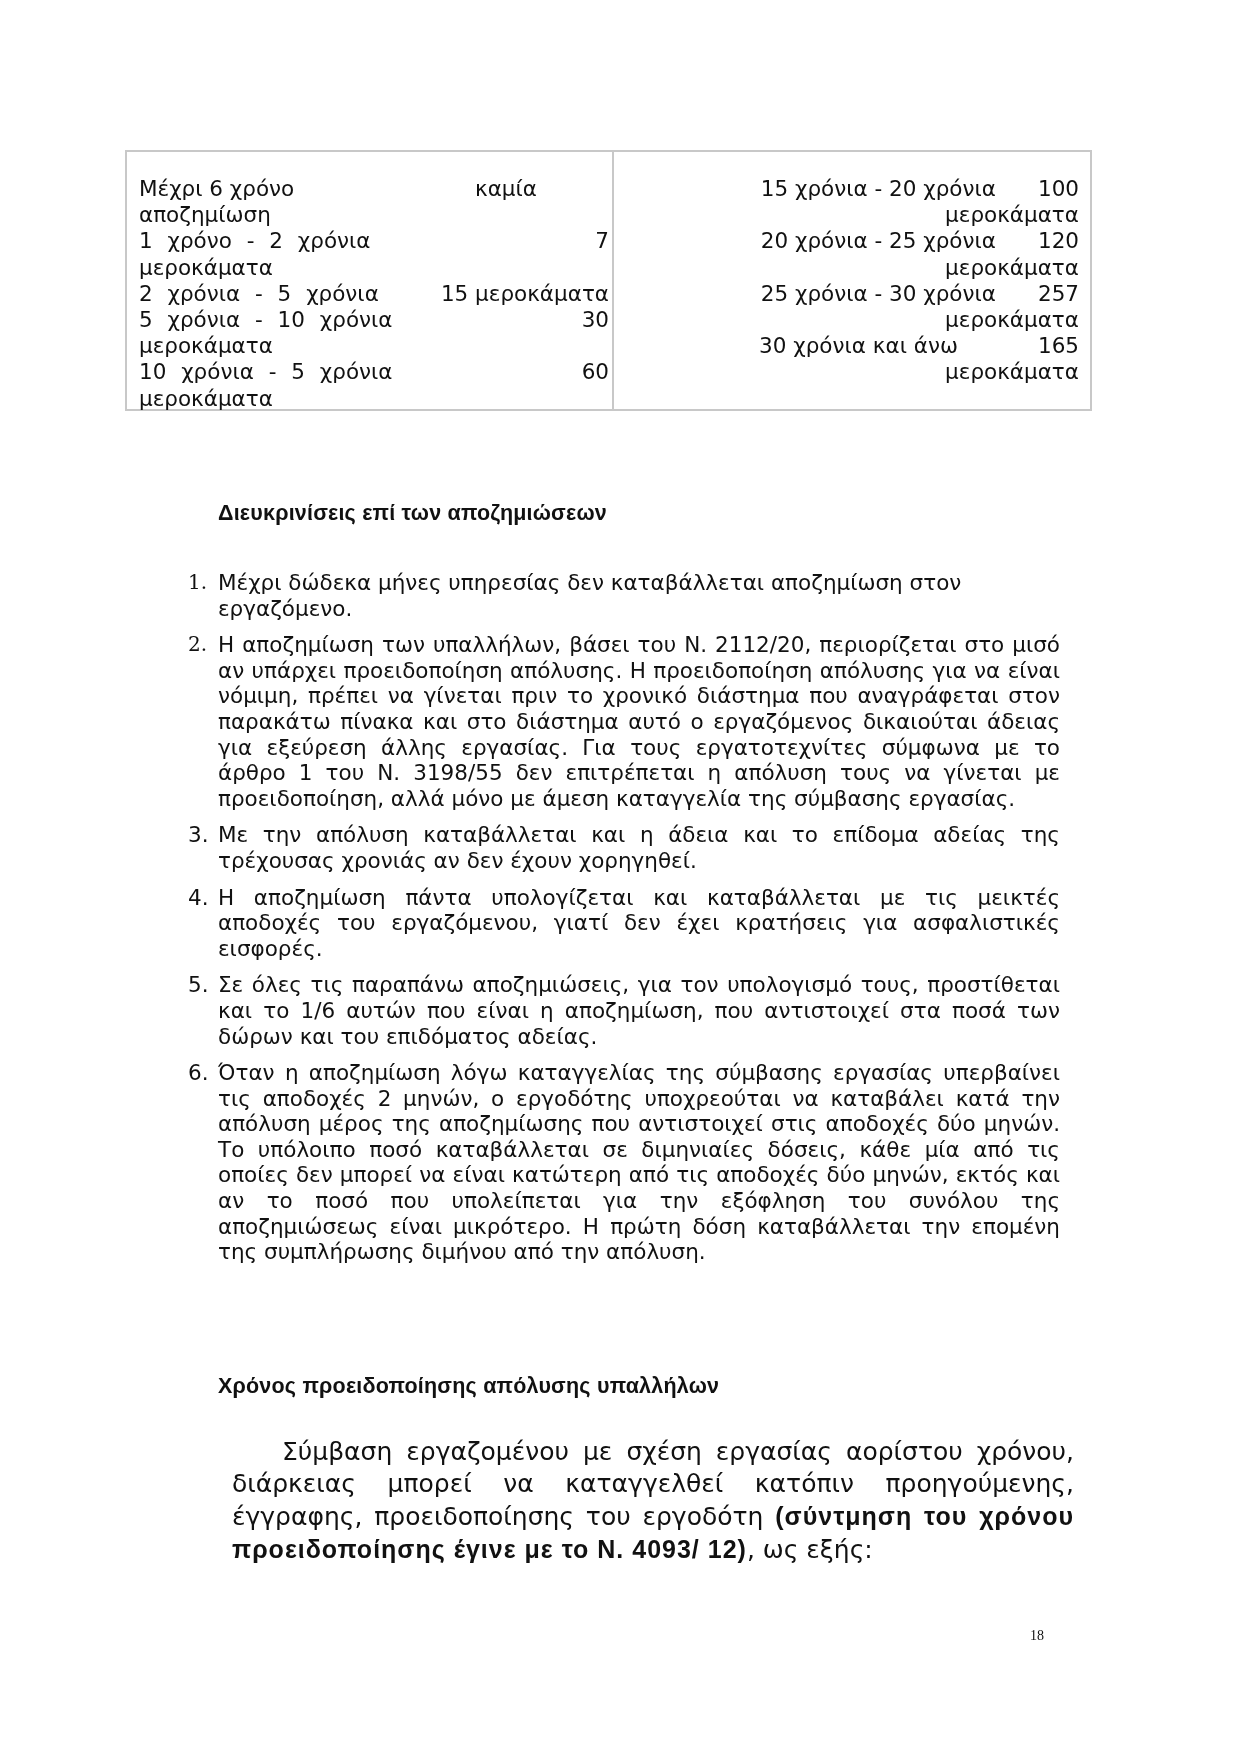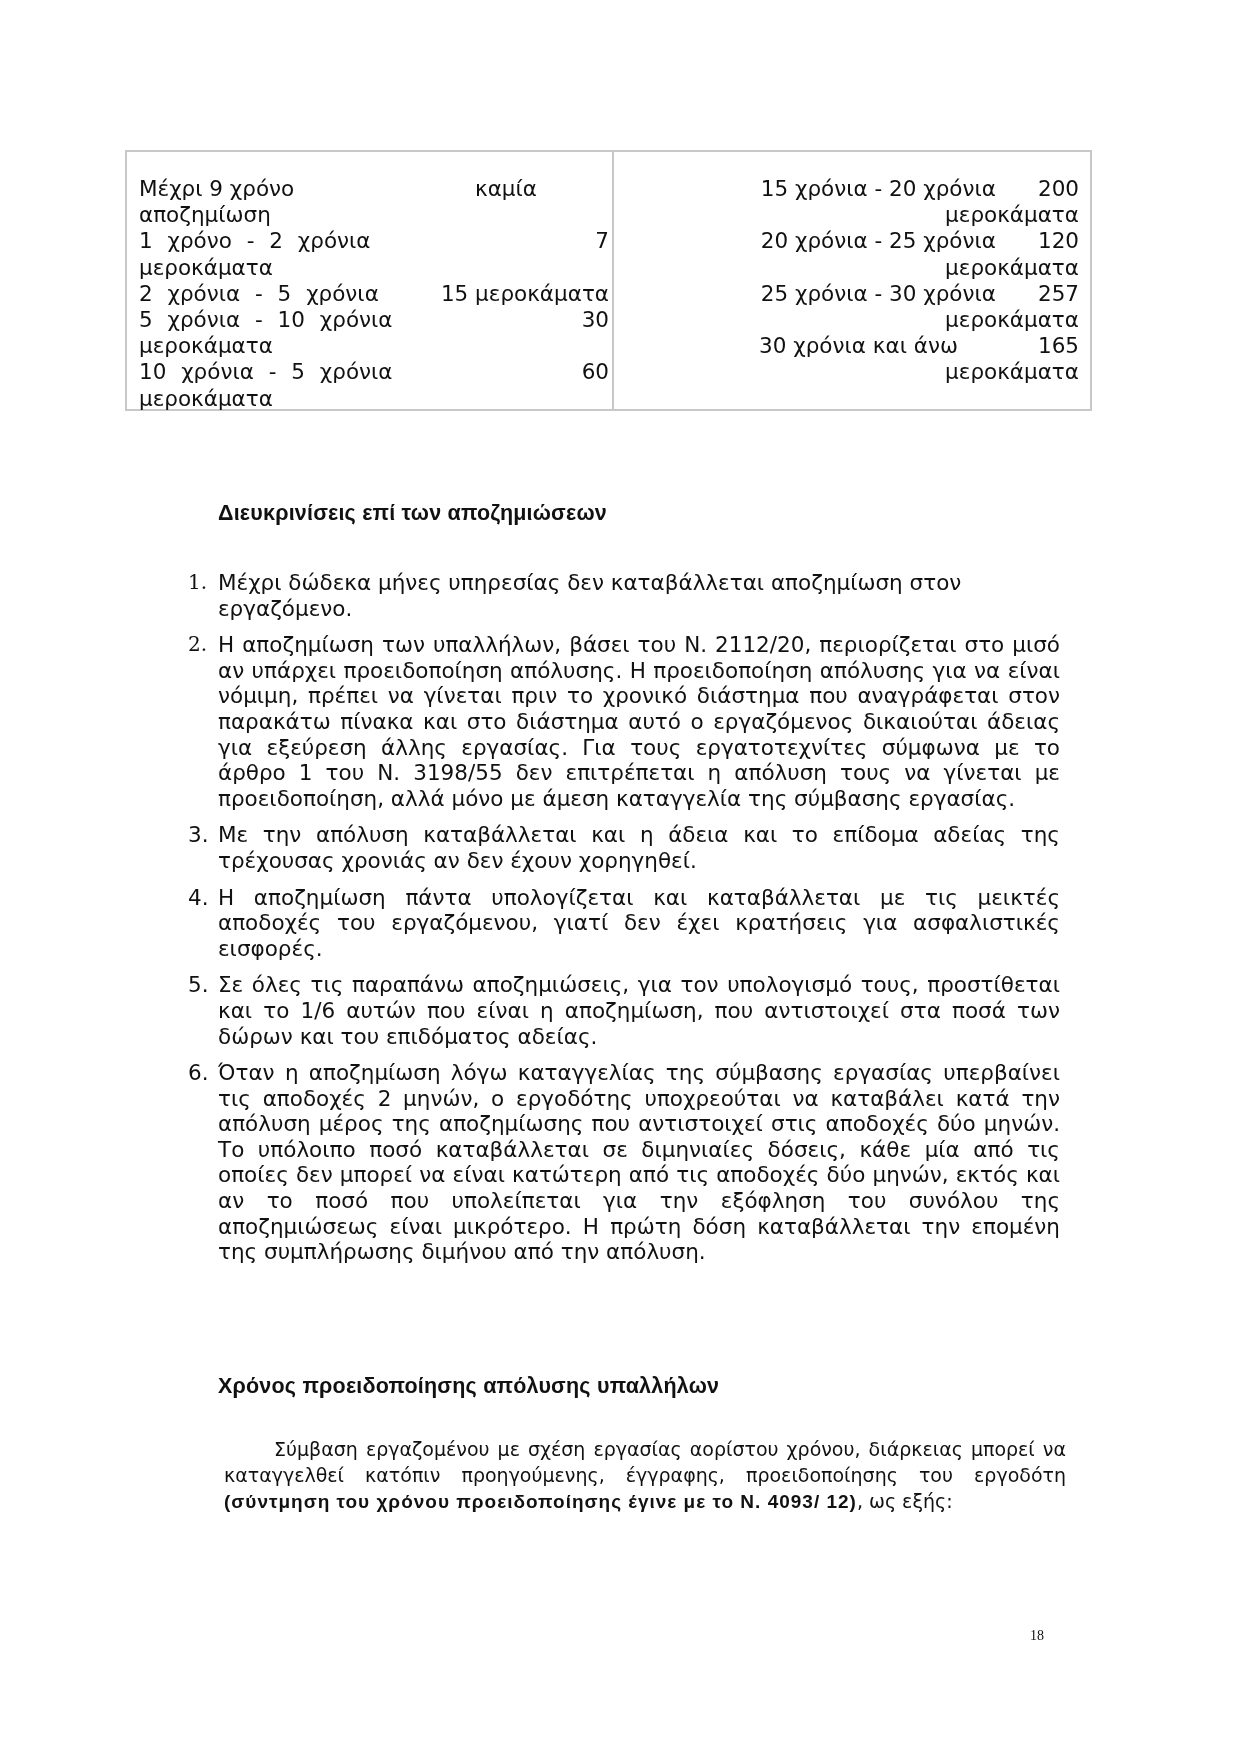--- a/index.html
+++ b/index.html
@@ -26,39 +26,39 @@
   .h2 { top: 1374px; }
 
   
   .list { position: absolute; left: 188px; top: 570px; width: 872px; font-size: 21.5px; line-height: 25.6px; }
   .li { position: relative; padding-left: 30px; margin-bottom: 11px; text-align: justify; }
   .li .num { position: absolute; left: 0; top: 0; }
   .li .num.serif { font-family: "DejaVu Serif", serif; font-size: 20px; }
   .li .text { display: block; }
 
   
-  .para { position: absolute; left: 224px; top: 1436px; width: 842px; font-size: 19px; line-height: 26px; text-align: justify; }
+  .para { position: absolute; left: 232px; top: 1436px; width: 842px; font-size: 25px; line-height: 32px; text-align: justify; }
   .para .indent { display: inline-block; width: 50px; }
   .para .bold { font-weight: bold; font-family: "Liberation Sans", sans-serif; letter-spacing: 1px; }
 
   
   .page-num { position: absolute; left: 1030px; top: 1628px; font-family: "Liberation Serif", serif; font-size: 14px; }
 </style>
 </head>
 <body>
 
 <div class="page">
 
   <div class="comp-table">
     <div class="divider"></div>
 
     <div class="cell left">
       <div>
         <div class="row justify">
-            <span>Μέχρι 9 χρόνο</span>
+            <span>Μέχρι 6 χρόνο</span>
             <span style="padding-right:72px">καμία</span>
           </div>
         <div class="row">αποζημίωση</div>
       </div>
       <div>
         <div class="row justify">
             <span style="word-spacing:8px">1 χρόνο - 2 χρόνια</span>
             <span>7</span>
           </div>
         <div class="row">μεροκάματα</div>
@@ -83,21 +83,21 @@
           </div>
         <div class="row">μεροκάματα</div>
       </div>
     </div>
 
     <div class="cell right">
       <div>
         <div class="row r-line">
             <span>15 χρόνια - 20 χρόνια</span>
             <span class="gap"></span>
-            <span>200</span>
+            <span>100</span>
           </div>
         <div class="row r-line">
             <span>μεροκάματα</span>
           </div>
       </div>
       <div>
         <div class="row r-line">
             <span>20 χρόνια - 25 χρόνια</span>
             <span class="gap"></span>
             <span>120</span>

